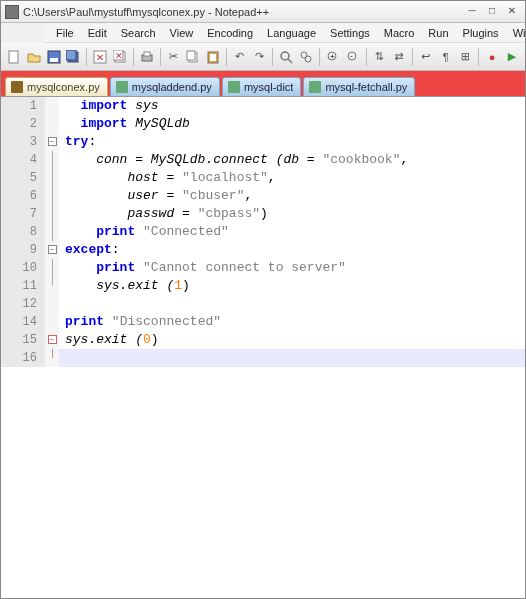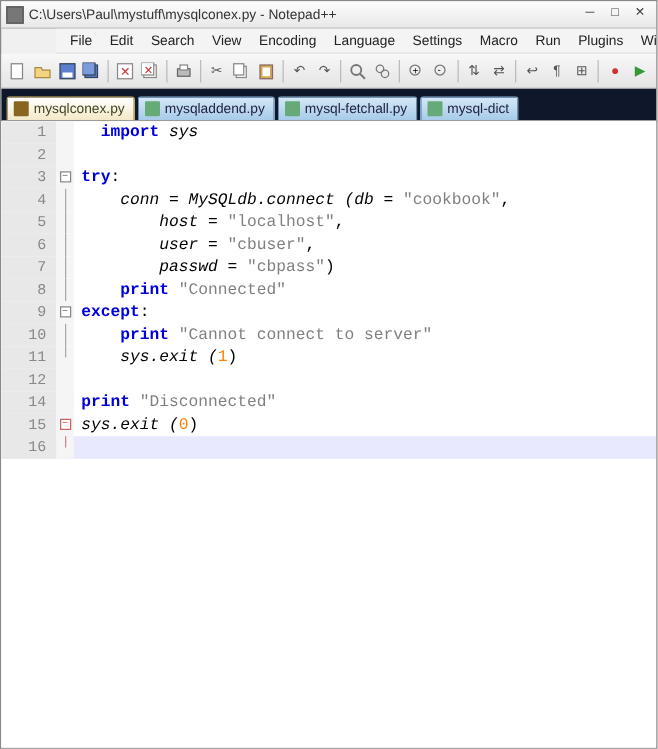--- a/index.html
+++ b/index.html
@@ -6,21 +6,21 @@
 body { font-family: "Segoe UI", Tahoma, sans-serif; font-size: 11px; background: #f0f0f0; width: 526px; height: 599px; overflow: hidden; border: 1px solid #888; }
 .titlebar { background: linear-gradient(to bottom, #fdfdfd, #e8e8e8); height: 22px; display: flex; align-items: center; padding: 0 4px; border-bottom: 1px solid #bbb; }
 .titlebar .icon { width: 14px; height: 14px; background: #777; margin-right: 4px; border: 1px solid #555; }
 .titlebar .title { flex: 1; color: #333; font-size: 11px; white-space: nowrap; overflow: hidden; }
 .titlebar .wbtn { width: 18px; height: 14px; margin-left: 2px; text-align: center; line-height: 12px; color: #444; cursor: default; font-size: 10px; }
 .menubar { background: #f4f4f4; height: 20px; display: flex; align-items: center; padding: 0 4px; border-bottom: 1px solid #ddd; margin-left: 44px; }
 .menubar .menu { padding: 2px 7px; color: #222; cursor: default; font-size: 11px; }
 .toolbar { background: linear-gradient(to bottom, #f8f8f8, #e4e4e4); height: 28px; display: flex; align-items: center; padding: 0 4px; border-bottom: 1px solid #bbb; gap: 2px; }
 .toolbar .tbtn { width: 20px; height: 20px; display: flex; align-items: center; justify-content: center; border: 1px solid transparent; border-radius: 2px; color: #555; cursor: default; }
 .toolbar .tsep { width: 1px; height: 18px; background: #bbb; margin: 0 2px; }
-.tabbar { background: #0f172a; height: 26px; display: flex; align-items: flex-end; padding: 0 4px; border-bottom: 1px solid #999; gap: 2px; overflow: hidden; }
+.tabbar { background: #ef4444; height: 26px; display: flex; align-items: flex-end; padding: 0 4px; border-bottom: 1px solid #999; gap: 2px; overflow: hidden; }
 .tab { display: flex; align-items: center; padding: 3px 7px 3px 5px; background: linear-gradient(to bottom, #d4e8f7, #a7cbe8); border: 1px solid #7ba5c8; border-bottom: none; border-radius: 3px 3px 0 0; font-size: 11px; color: #224; cursor: default; white-space: nowrap; }
 .tab.active { background: linear-gradient(to bottom, #fff, #f4e8c8); border-color: #c4a860; color: #442; }
 .tab .ticon { width: 12px; height: 12px; background: #6a7; margin-right: 4px; border-radius: 1px; }
 .tab.active .ticon { background: #886622; }
 .editor { display: flex; height: calc(599px - 22px - 20px - 28px - 26px); background: #fff; }
 .codearea { flex: 1; background: #fff; position: relative; overflow: auto; }
 .line { display: flex; height: 18px; font-family: Consolas, "Courier New", monospace; font-size: 13px; }
 .line.current { background: #e8e8ff; }
 .lineno { width: 44px; text-align: right; padding-right: 8px; color: #888; background: #e8e8e8; font-size: 12px; line-height: 18px; }
 .foldcell { width: 14px; text-align: center; background: #f5f5f5; color: #888; font-size: 10px; line-height: 18px; position: relative; }
@@ -164,39 +164,40 @@
   <div class="tab active">
       <span class="ticon"></span>
       <span class="tablabel">mysqlconex.py</span>
     </div>
   <div class="tab">
       <span class="ticon"></span>
       <span class="tablabel">mysqladdend.py</span>
     </div>
   <div class="tab">
       <span class="ticon"></span>
+      <span class="tablabel">mysql-dict</span>
+    </div>
+  <div class="tab">
+      <span class="ticon"></span>
       <span class="tablabel">mysql-fetchall.py</span>
-    </div>
-  <div class="tab">
-      <span class="ticon"></span>
-      <span class="tablabel">mysql-dict</span>
     </div>
 
 </div>
 
 <div class="editor">
   <div class="codearea">
     <div class="line">
         <div class="lineno">1</div>
         <div class="foldcell"></div>
         <div class="codetext">  <span class="kw">import</span><span class="id"> sys</span></div>
       </div>
     <div class="line">
         <div class="lineno">2</div>
         <div class="foldcell"></div>
+        <div class="codetext">  <span class="kw">import</span><span class="id"> MySQLdb</span></div>
       </div>
     <div class="line">
         <div class="lineno">3</div>
         <div class="foldcell"><span class="foldbox">−</span></div>
         <div class="codetext"><span class="kw">try</span><span class="op">:</span></div>
       </div>
     <div class="line">
         <div class="lineno">4</div>
         <div class="foldcell">
           <span class="foldline" style="top:0;height:18px"></span>

